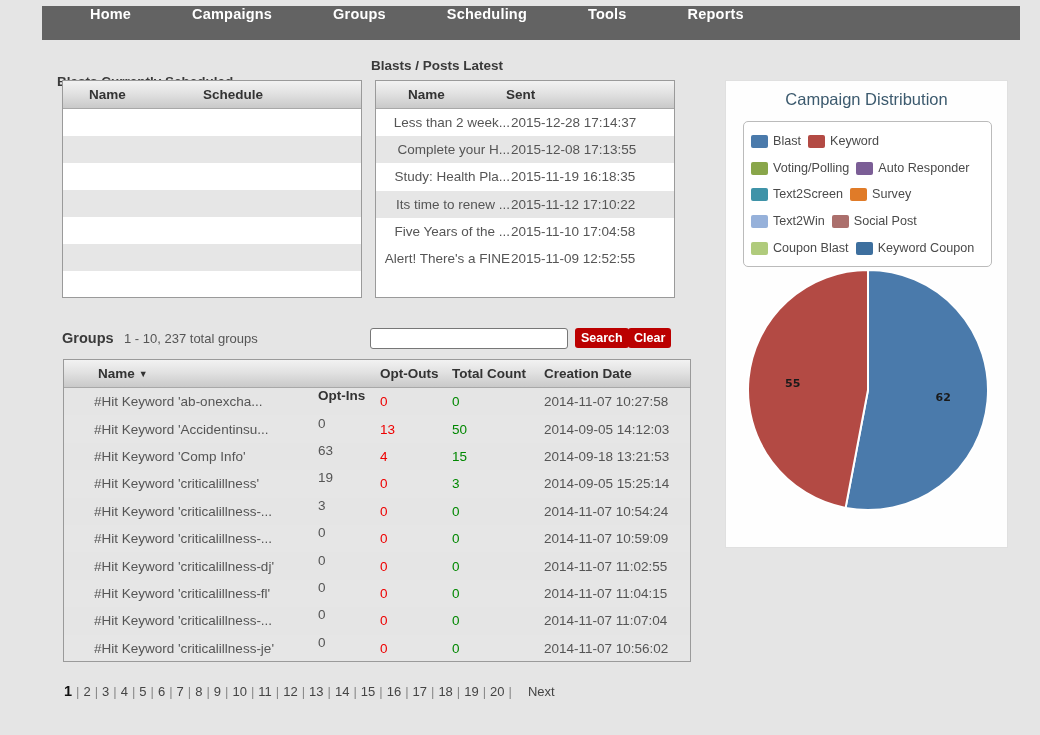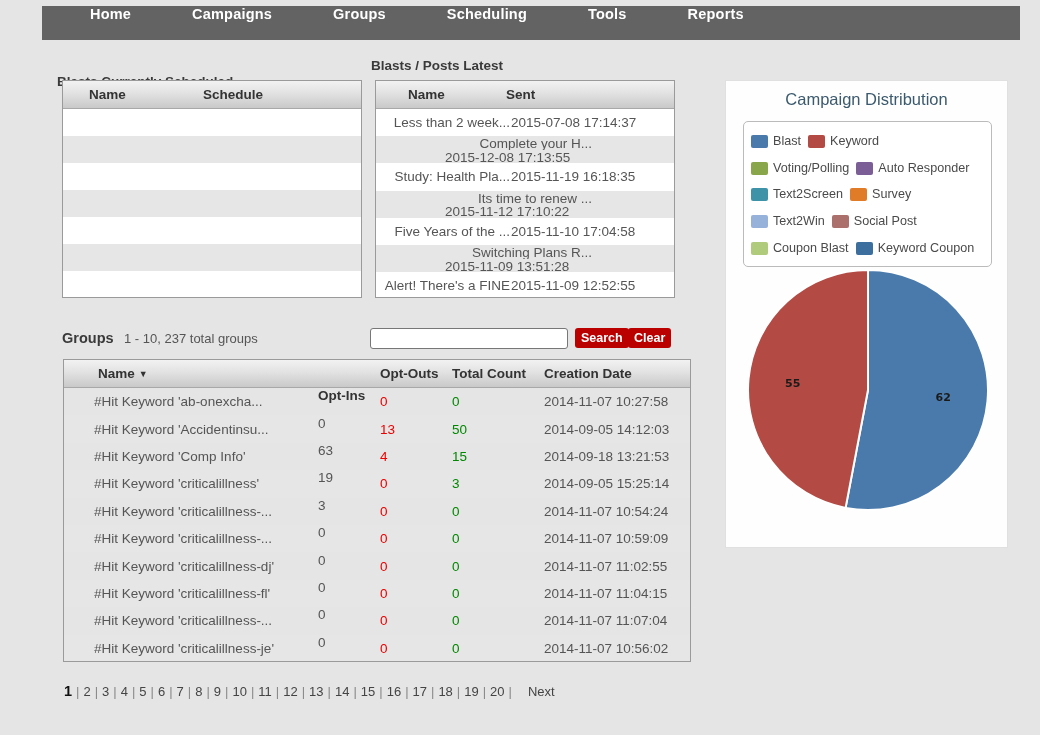--- a/index.html
+++ b/index.html
@@ -63,21 +63,21 @@
     white-space: nowrap;
     overflow: hidden;
   }
   .dtable .trow {
     display: flex; align-items: center;
     height: 28px;
     background: #ffffff;
     font-size: 13.5px;
     color: #555555;
   }
-  .dtable .trow.alt { background: #e6e6e6; flex-direction: column; }
+  .dtable .trow.alt { background: #e6e6e6; }
   .dtable .td {
     white-space: nowrap;
     overflow: hidden;
     text-overflow: clip;
   }
 
   
   #tbl-scheduled { left: 62px; top: 80px; width: 300px; height: 218px; }
   #tbl-scheduled .th.c-name { width: 140px; padding-left: 26px; }
   #tbl-scheduled .th.c-sched { width: 150px; }
@@ -294,41 +294,37 @@
 
   <div class="panel-title" id="title-latest">Blasts / Posts Latest</div>
   <div class="dtable" id="tbl-latest">
     <div class="thead">
       <div class="th c-name">Name</div>
       <div class="th c-sent">Sent</div>
     </div>
     <div id="latest-body">
         <div class="trow">
           <div class="td c-name">Less than 2 week...</div>
-          <div class="td c-sent">2015-07-08 17:14:37</div>
+          <div class="td c-sent">2015-12-28 17:14:37</div>
         </div>
         <div class="trow alt">
           <div class="td c-name">Complete your H...</div>
           <div class="td c-sent">2015-12-08 17:13:55</div>
         </div>
         <div class="trow">
           <div class="td c-name">Study: Health Pla...</div>
           <div class="td c-sent">2015-11-19 16:18:35</div>
         </div>
         <div class="trow alt">
           <div class="td c-name">Its time to renew ...</div>
           <div class="td c-sent">2015-11-12 17:10:22</div>
         </div>
         <div class="trow">
           <div class="td c-name">Five Years of the ...</div>
           <div class="td c-sent">2015-11-10 17:04:58</div>
-        </div>
-        <div class="trow alt">
-          <div class="td c-name">Switching Plans R...</div>
-          <div class="td c-sent">2015-11-09 13:51:28</div>
         </div>
         <div class="trow">
           <div class="td c-name">Alert! There's a FINE</div>
           <div class="td c-sent">2015-11-09 12:52:55</div>
         </div>
       </div>
   </div>
 
   <div id="groups-bar">
     <div id="groups-label">Groups</div>

